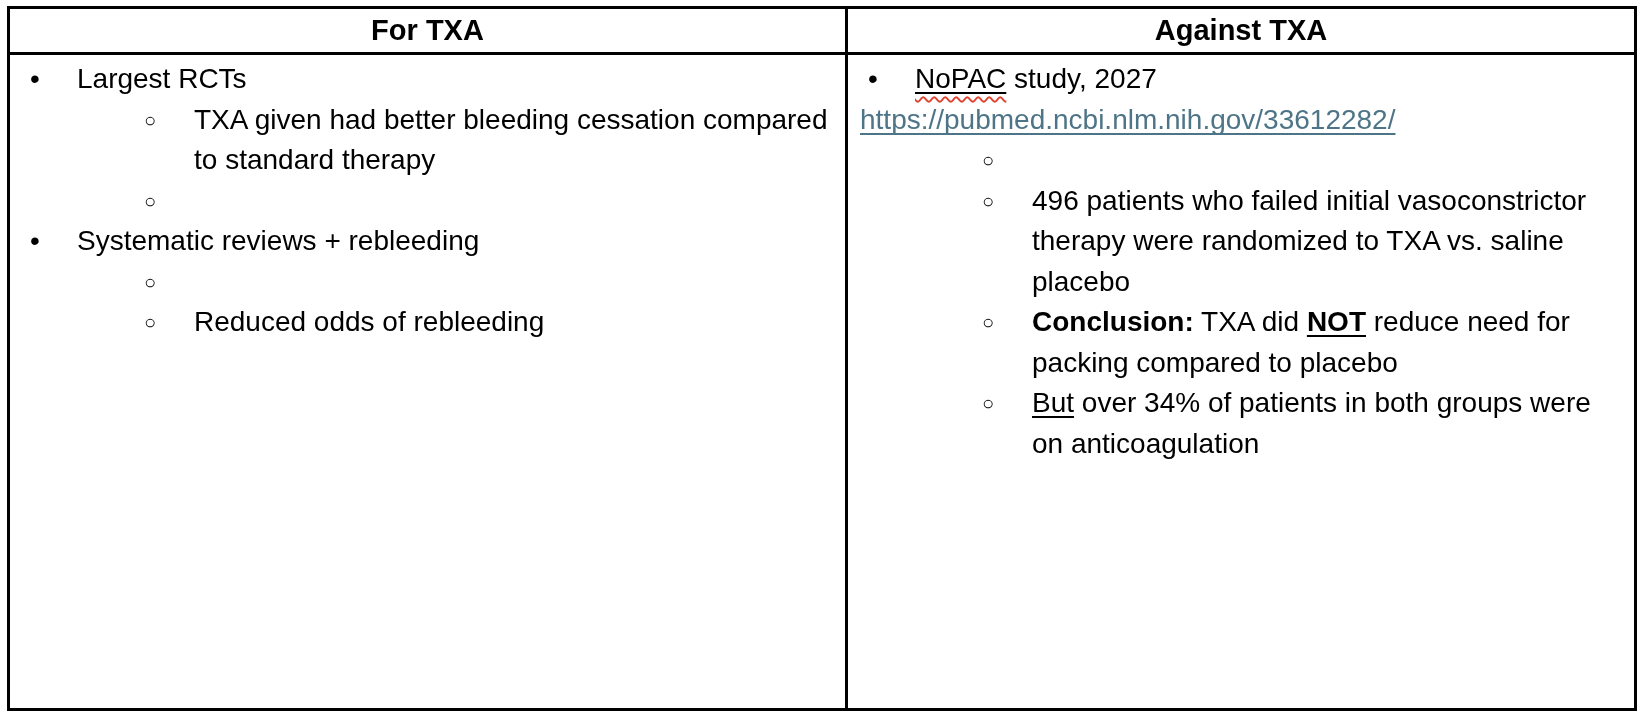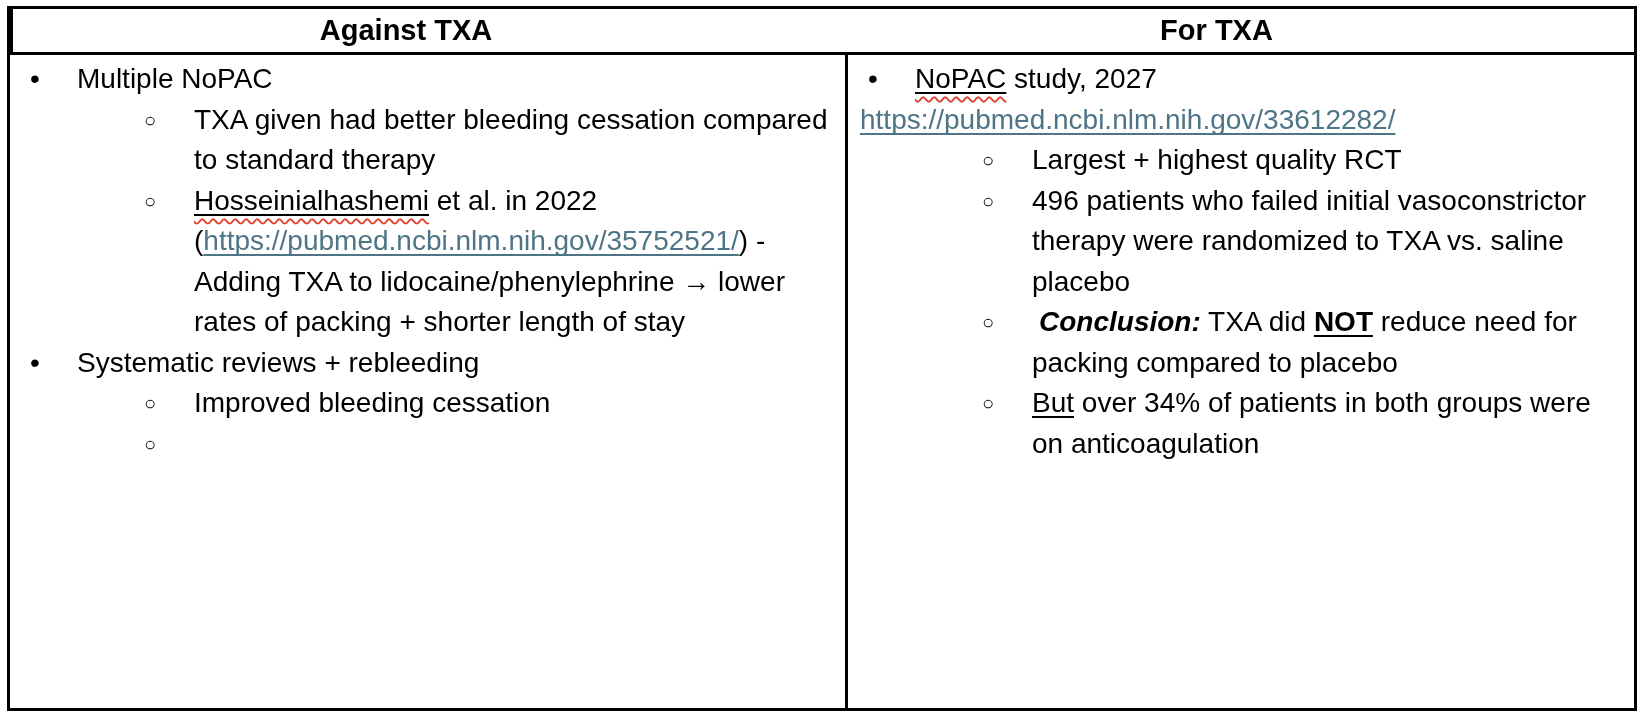--- a/index.html
+++ b/index.html
@@ -55,21 +55,21 @@
   .block.l1 .marker{width:47px;font-size:28px;}
   .block.l2{padding-left:122px;}
   .block.l2 .marker{width:50px;font-size:20px;}
   .block.blank{height:40.5px;}
   .text{
     flex:1 1 auto;
     overflow-wrap:break-word;
     word-break:normal;
   }
   .seg-b{font-weight:bold;}
-  .seg-i{font-style:italic;margin-left:7px;}
+  .seg-i{}
   .seg-u{
     text-decoration-line:underline;
     text-decoration-style:solid;
     text-decoration-color:var(--text-color);
     text-decoration-thickness:2px;
     text-underline-offset:4px;
     text-decoration-skip-ink:none;
   }
   .seg-link{
     color:var(--link-color);
@@ -89,61 +89,59 @@
     text-underline-offset:8px;
     text-decoration-skip-ink:none;
   }
 </style>
 </head>
 <body>
 
 <div class="page">
   <div class="cmp-table">
     <div class="header-row">
+      <div class="header-cell c0">For TXA</div>
       <div class="header-cell c1">Against TXA</div>
-      <div class="header-cell c0">For TXA</div>
     </div>
     <div class="body-row">
       <div class="cell c0">
           <div class="block l1">
             <span class="marker">•</span>
-            <div class="text"><span class="">Multiple NoPAC</span></div>
+            <div class="text"><span class="">Largest RCTs</span></div>
           </div>
           <div class="block l2">
             <span class="marker">○</span>
             <div class="text"><span class="">TXA given had better bleeding cessation compared to standard therapy</span></div>
           </div>
           <div class="block l2">
             <span class="marker">○</span>
-            <div class="text"><span class="sq-wave"><span class="seg-u">Hosseinialhashemi</span></span><span class=""> et al. in 2022 (</span><a class="seg-link">https://pubmed.ncbi.nlm.nih.gov/35752521/</a><span class="">) - Adding TXA to lidocaine/phenylephrine → lower rates of packing + shorter length of stay</span></div>
           </div>
           <div class="block l1">
             <span class="marker">•</span>
             <div class="text"><span class="">Systematic reviews + rebleeding</span></div>
           </div>
           <div class="block l2">
             <span class="marker">○</span>
-            <div class="text"><span class="">Improved bleeding cessation</span></div>
           </div>
           <div class="block l2">
             <span class="marker">○</span>
+            <div class="text"><span class="">Reduced odds of rebleeding</span></div>
           </div>
           <div class="block l0 blank"></div>
         </div>
       <div class="cell c1">
           <div class="block l1">
             <span class="marker">•</span>
             <div class="text"><span class="sq-wave"><span class="seg-u">NoPAC</span></span><span class=""> study, 2027</span></div>
           </div>
           <div class="block l0">
             <div class="text"><a class="seg-link">https://pubmed.ncbi.nlm.nih.gov/33612282/</a></div>
           </div>
           <div class="block l2">
             <span class="marker">○</span>
-            <div class="text"><span class="">Largest + highest quality RCT</span></div>
           </div>
           <div class="block l2">
             <span class="marker">○</span>
             <div class="text"><span class="">496 patients who failed initial vasoconstrictor therapy were randomized to TXA vs. saline placebo</span></div>
           </div>
           <div class="block l2">
             <span class="marker">○</span>
             <div class="text"><span class="seg-b seg-i">Conclusion:</span><span class=""> TXA did </span><span class="seg-b seg-u">NOT</span><span class=""> reduce need for packing compared to placebo</span></div>
           </div>
           <div class="block l2">

